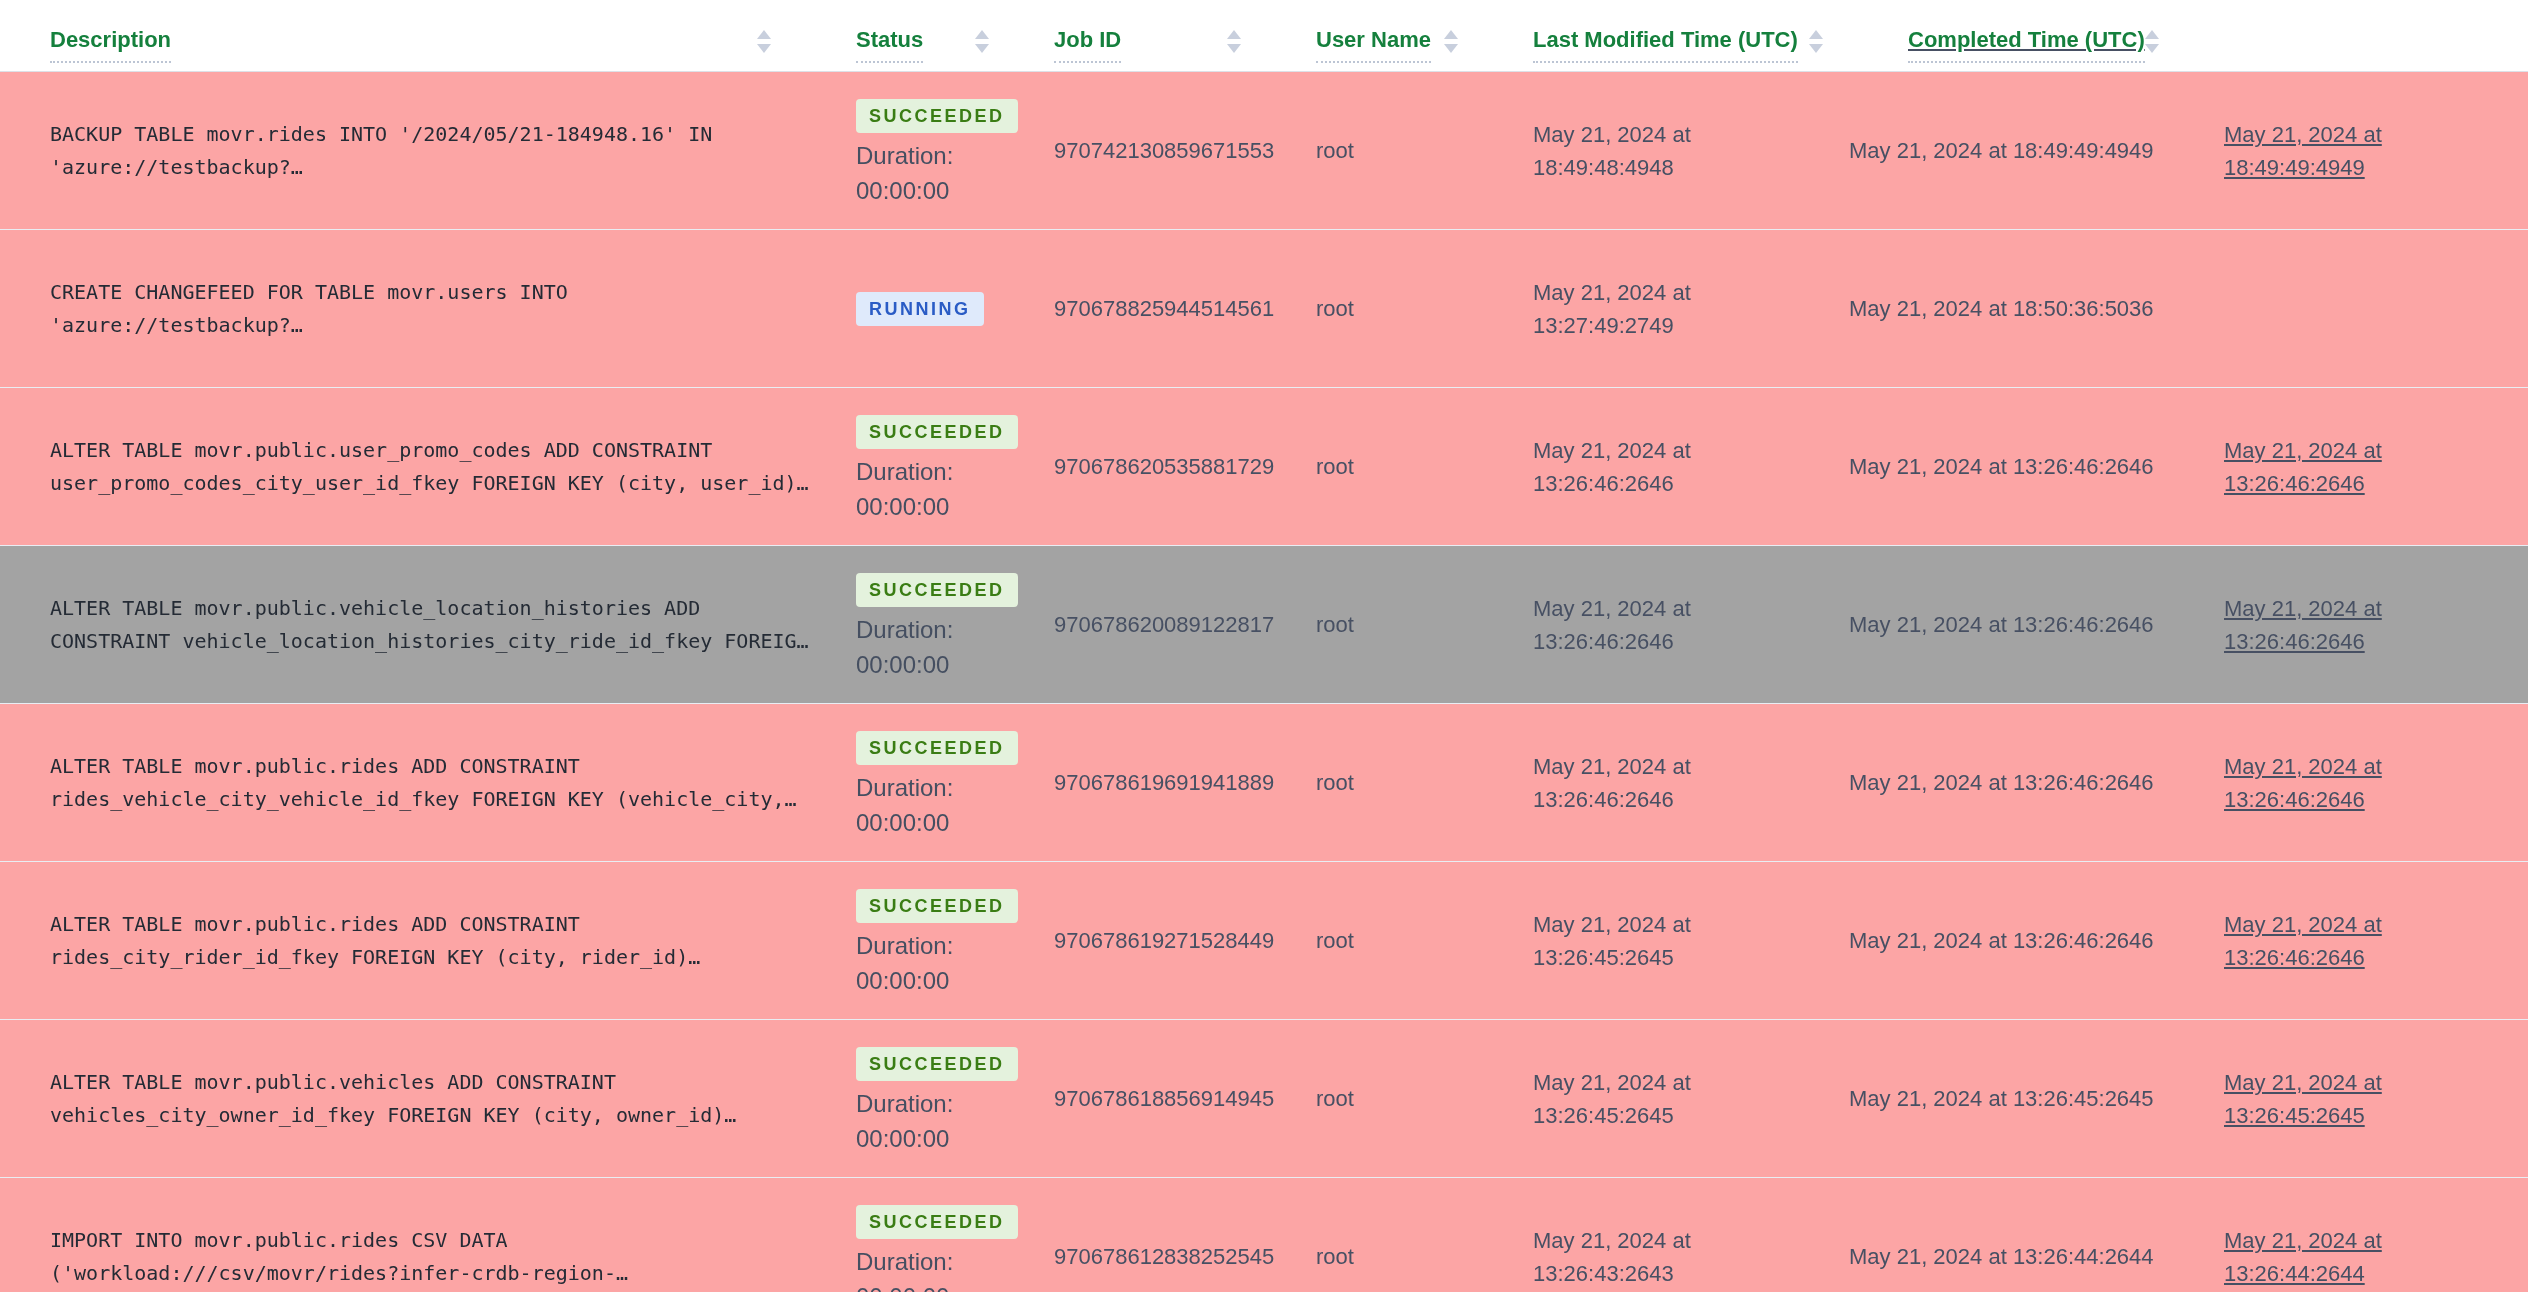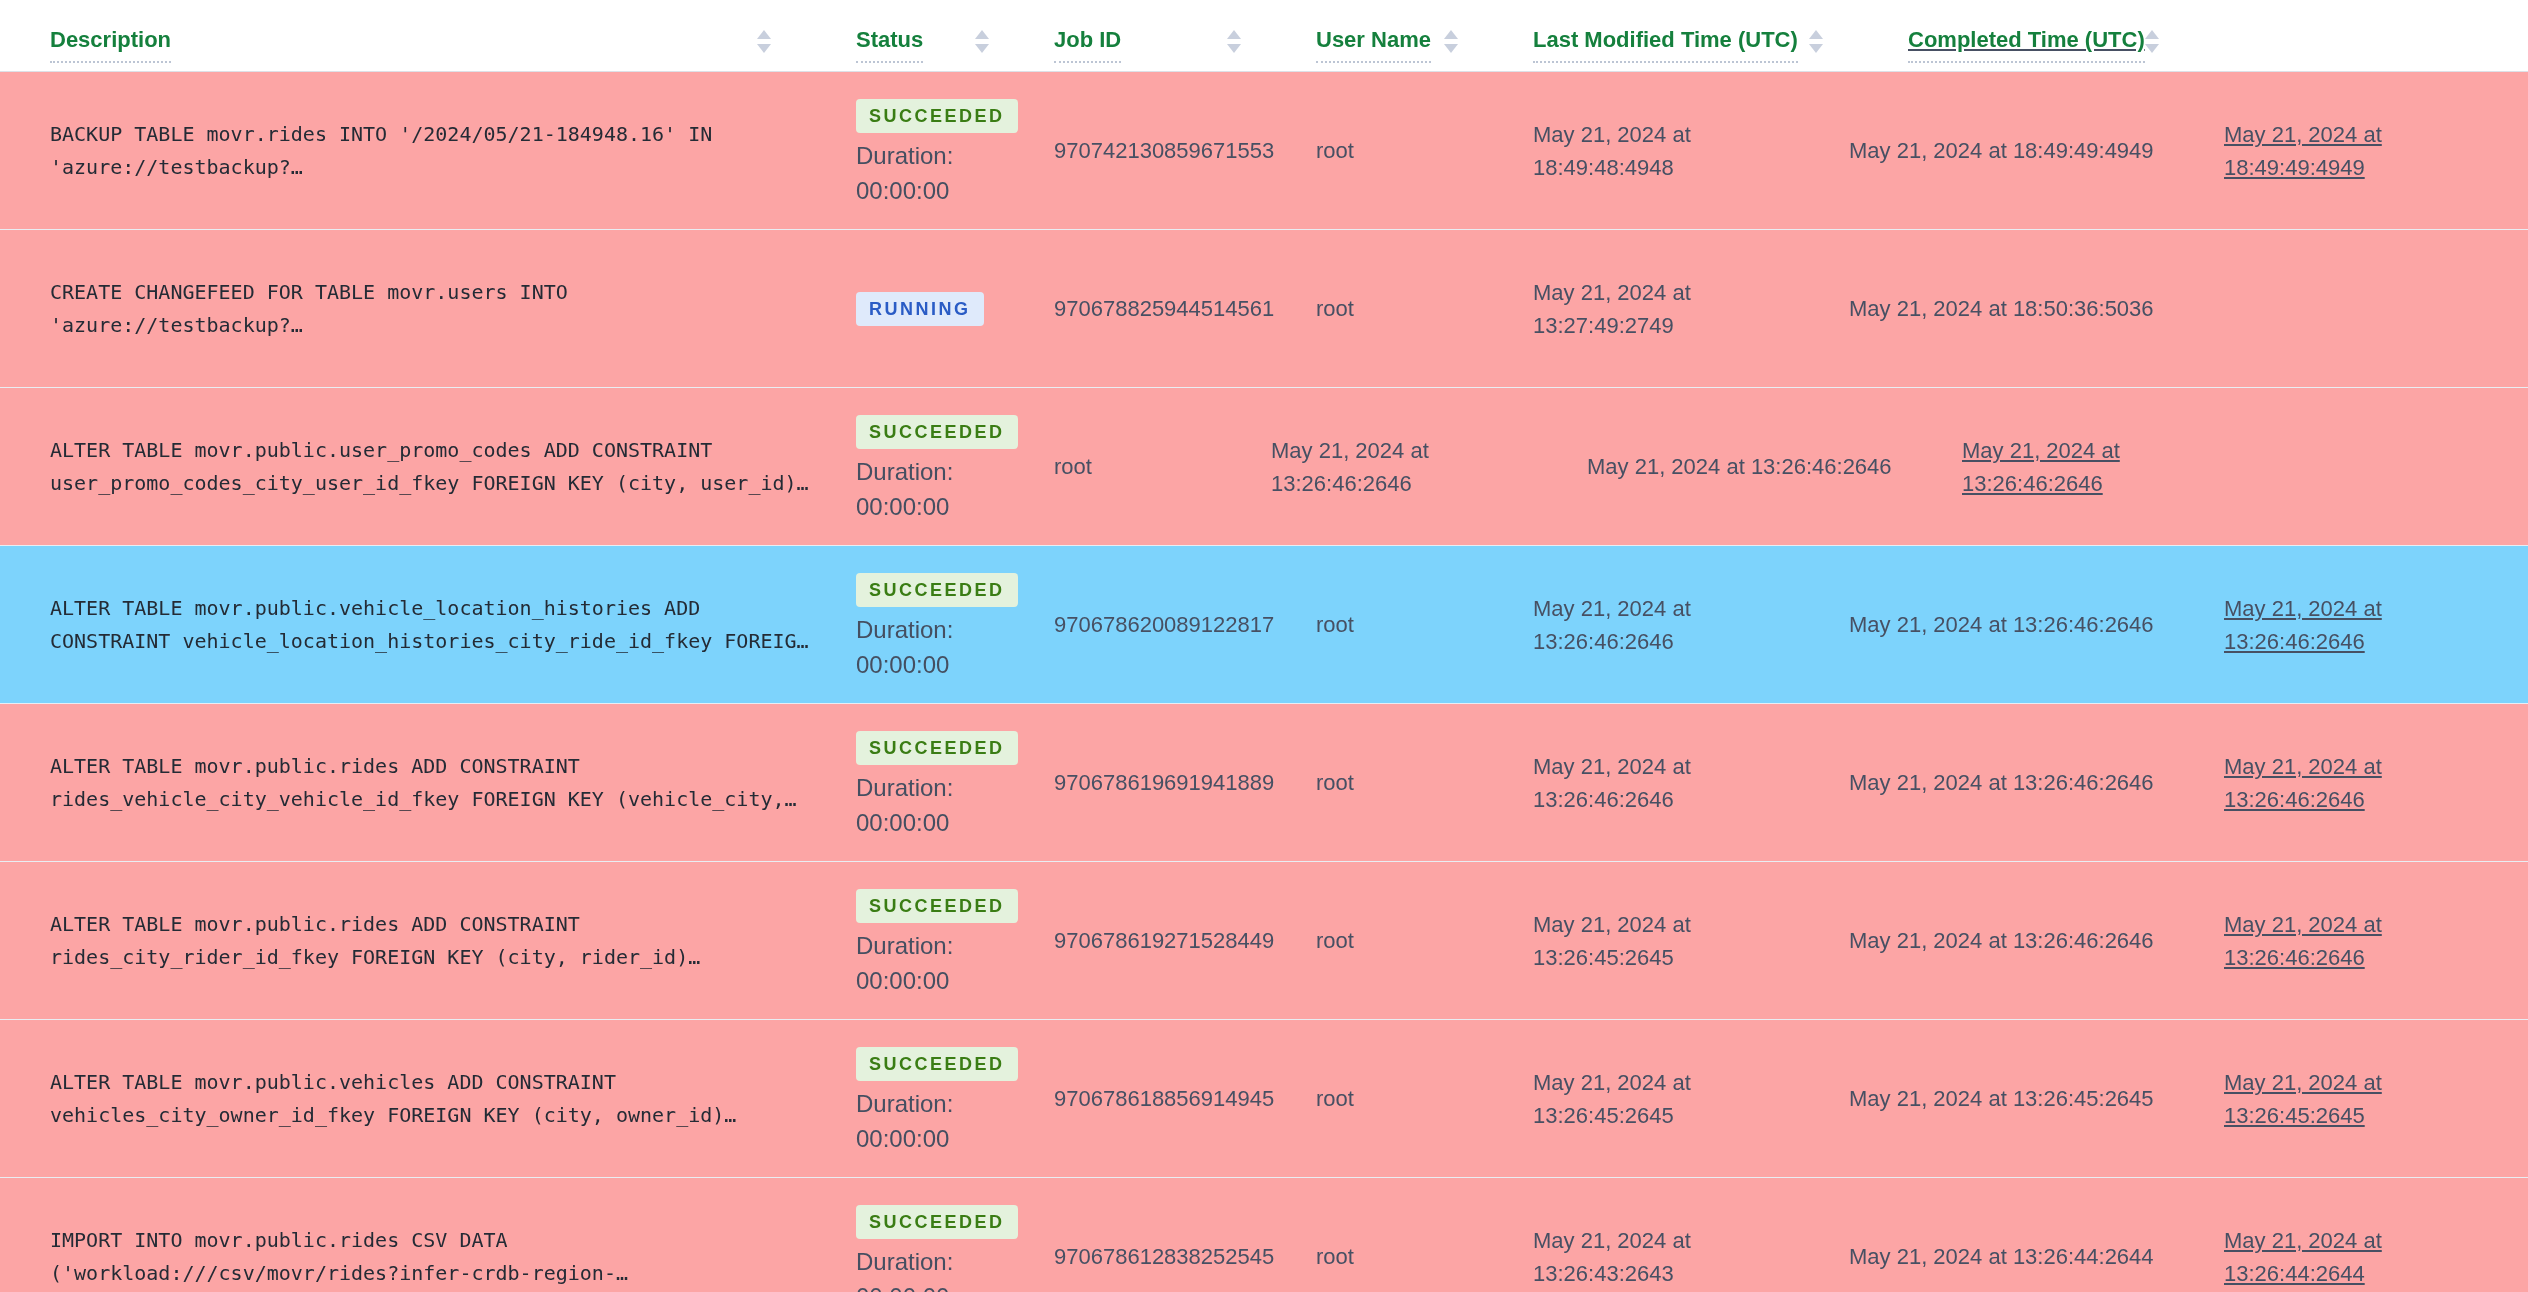--- a/index.html
+++ b/index.html
@@ -42,21 +42,21 @@
   .c-created   { width: 316px; padding-right: 30px; }
   .c-modified  { width: 375px; padding-right: 30px; }
   .c-completed { width: 304px; padding-right: 30px; text-decoration: underline; }
 
   
   .row {
     display: flex; height: 158px;
     border-bottom: 1px solid #e9edf3;
     background: #fca5a5;
   }
-  .row.shaded { background: #7dd3fc; justify-content: center; }
+  .row.shaded { background: #a3a3a3; justify-content: center; }
   .cell { display: flex; flex-direction: column; justify-content: center; align-items: flex-start; }
 
   .c-desc.cell {
     font-family: "DejaVu Sans Mono", monospace;
     font-size: 20px; line-height: 33px; color: #242b35;
     justify-content: center; cursor: pointer;
   }
   .c-job.cell, .c-user.cell, .c-created.cell, .c-modified.cell, .c-completed.cell {
     font-size: 22px; line-height: 33px; color: #475063;
   }
@@ -151,20 +151,21 @@
     <div class="cell c-completed"></div>
   </div>
 
   <div class="row">
     <div class="cell c-desc">ALTER TABLE movr.public.user_promo_codes ADD CONSTRAINT user_promo_codes_city_user_id_fkey FOREIGN KEY (city, user_id)…</div>
     <div class="cell c-status">
       <span class="badge" data-status="SUCCEEDED">SUCCEEDED</span>
       <div class="dur">Duration:</div>
       <div class="dur">00:00:00</div>
     </div>
+    <div class="cell c-job">970678620535881729</div>
     <div class="cell c-user">root</div>
     <div class="cell c-created">May 21, 2024 at 13:26:46:2646</div>
     <div class="cell c-modified">May 21, 2024 at 13:26:46:2646</div>
     <div class="cell c-completed">May 21, 2024 at 13:26:46:2646</div>
   </div>
 
   <div class="row shaded">
     <div class="cell c-desc">ALTER TABLE movr.public.vehicle_location_histories ADD CONSTRAINT vehicle_location_histories_city_ride_id_fkey FOREIG…</div>
     <div class="cell c-status">
       <span class="badge" data-status="SUCCEEDED">SUCCEEDED</span>

